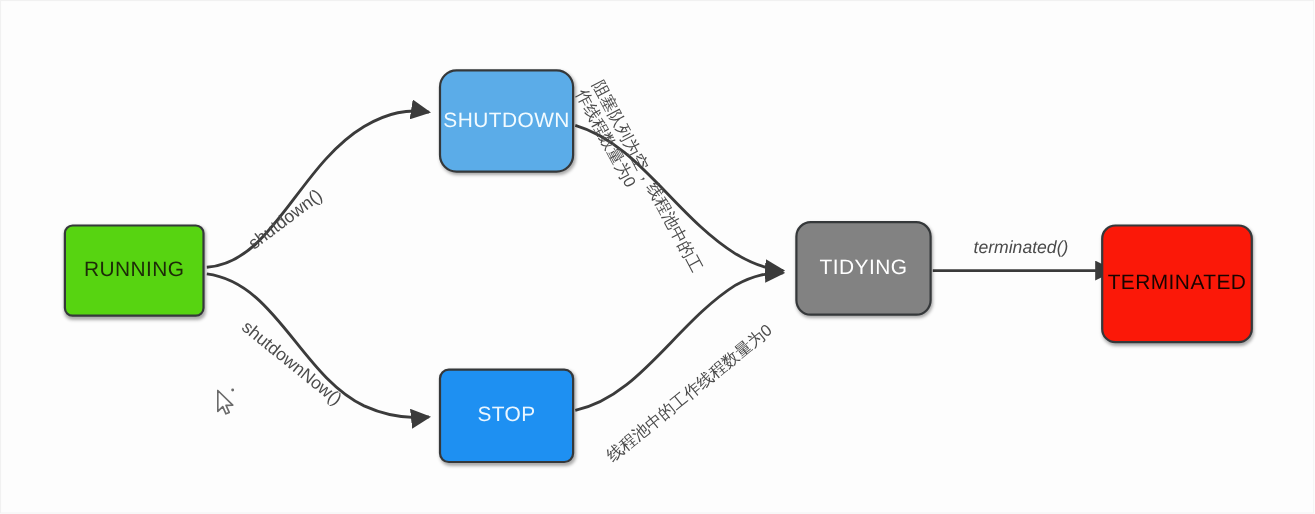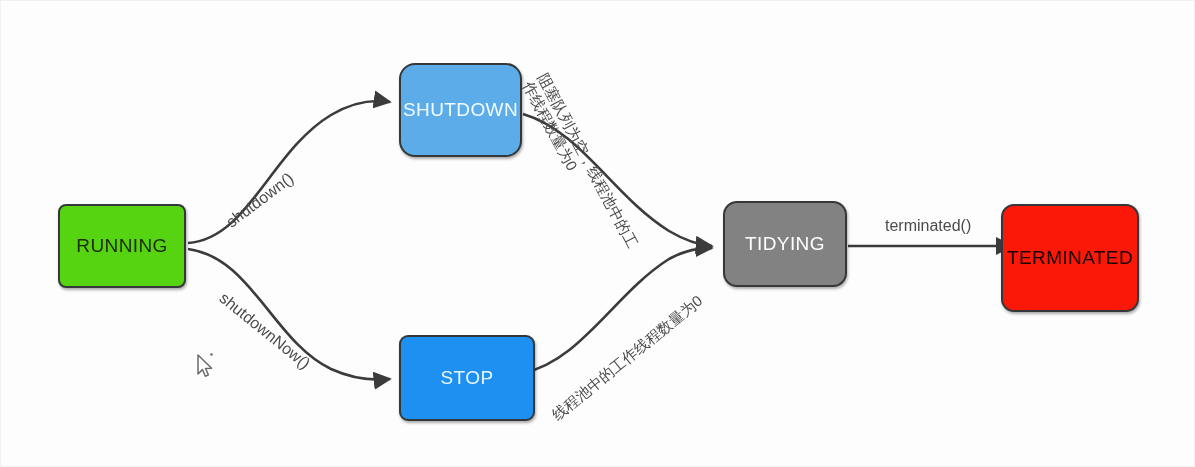--- a/index.html
+++ b/index.html
@@ -45,21 +45,21 @@
     font-size: 19px;
   }
   .node-shutdown {
     left: 398px; top: 62px;  width: 123px; height: 94px;
     border-radius: 16px;
     background: #5bace8;
     color: #f2fbff;
     font-size: 19px;
   }
   .node-stop {
-    left: 398px; top: 334px; width: 136px; height: 86px;
+    left: 398px; top: 334px; width: 123px; height: 86px;
     border-radius: 9px;
     background: #1e90f2;
     color: #eaf6ff;
     font-size: 19px;
   }
   .node-tidying {
     left: 722px; top: 200px; width: 124px; height: 86px;
     border-radius: 14px;
     background: #828282;
     color: #ffffff;
@@ -77,21 +77,21 @@
     color: #4b4b4b;
     font-size: 16px;
     white-space: nowrap;
     transform-origin: 0 0;
     line-height: 1.12;
   }
   .label-shutdown   { left: 222px; top: 216px; transform: rotate(-37deg); }
   .label-shutnow    { left: 226px; top: 288px; transform: rotate(39deg); }
   .label-tidyup     { left: 548px; top: 70px;  transform: rotate(62deg); font-size: 15px; }
   .label-tidydown   { left: 548px; top: 410px; transform: rotate(-39deg); font-size: 15px; }
-  .label-terminated { left: 884px; top: 216px; }
+  .label-terminated { left: 884px; top: 216px; font-style: italic; }
   .cursor {
     position: absolute;
     left: 191px;
     top: 350px;
     width: 26px;
     height: 30px;
   }
 </style>
 </head>
 <body>

